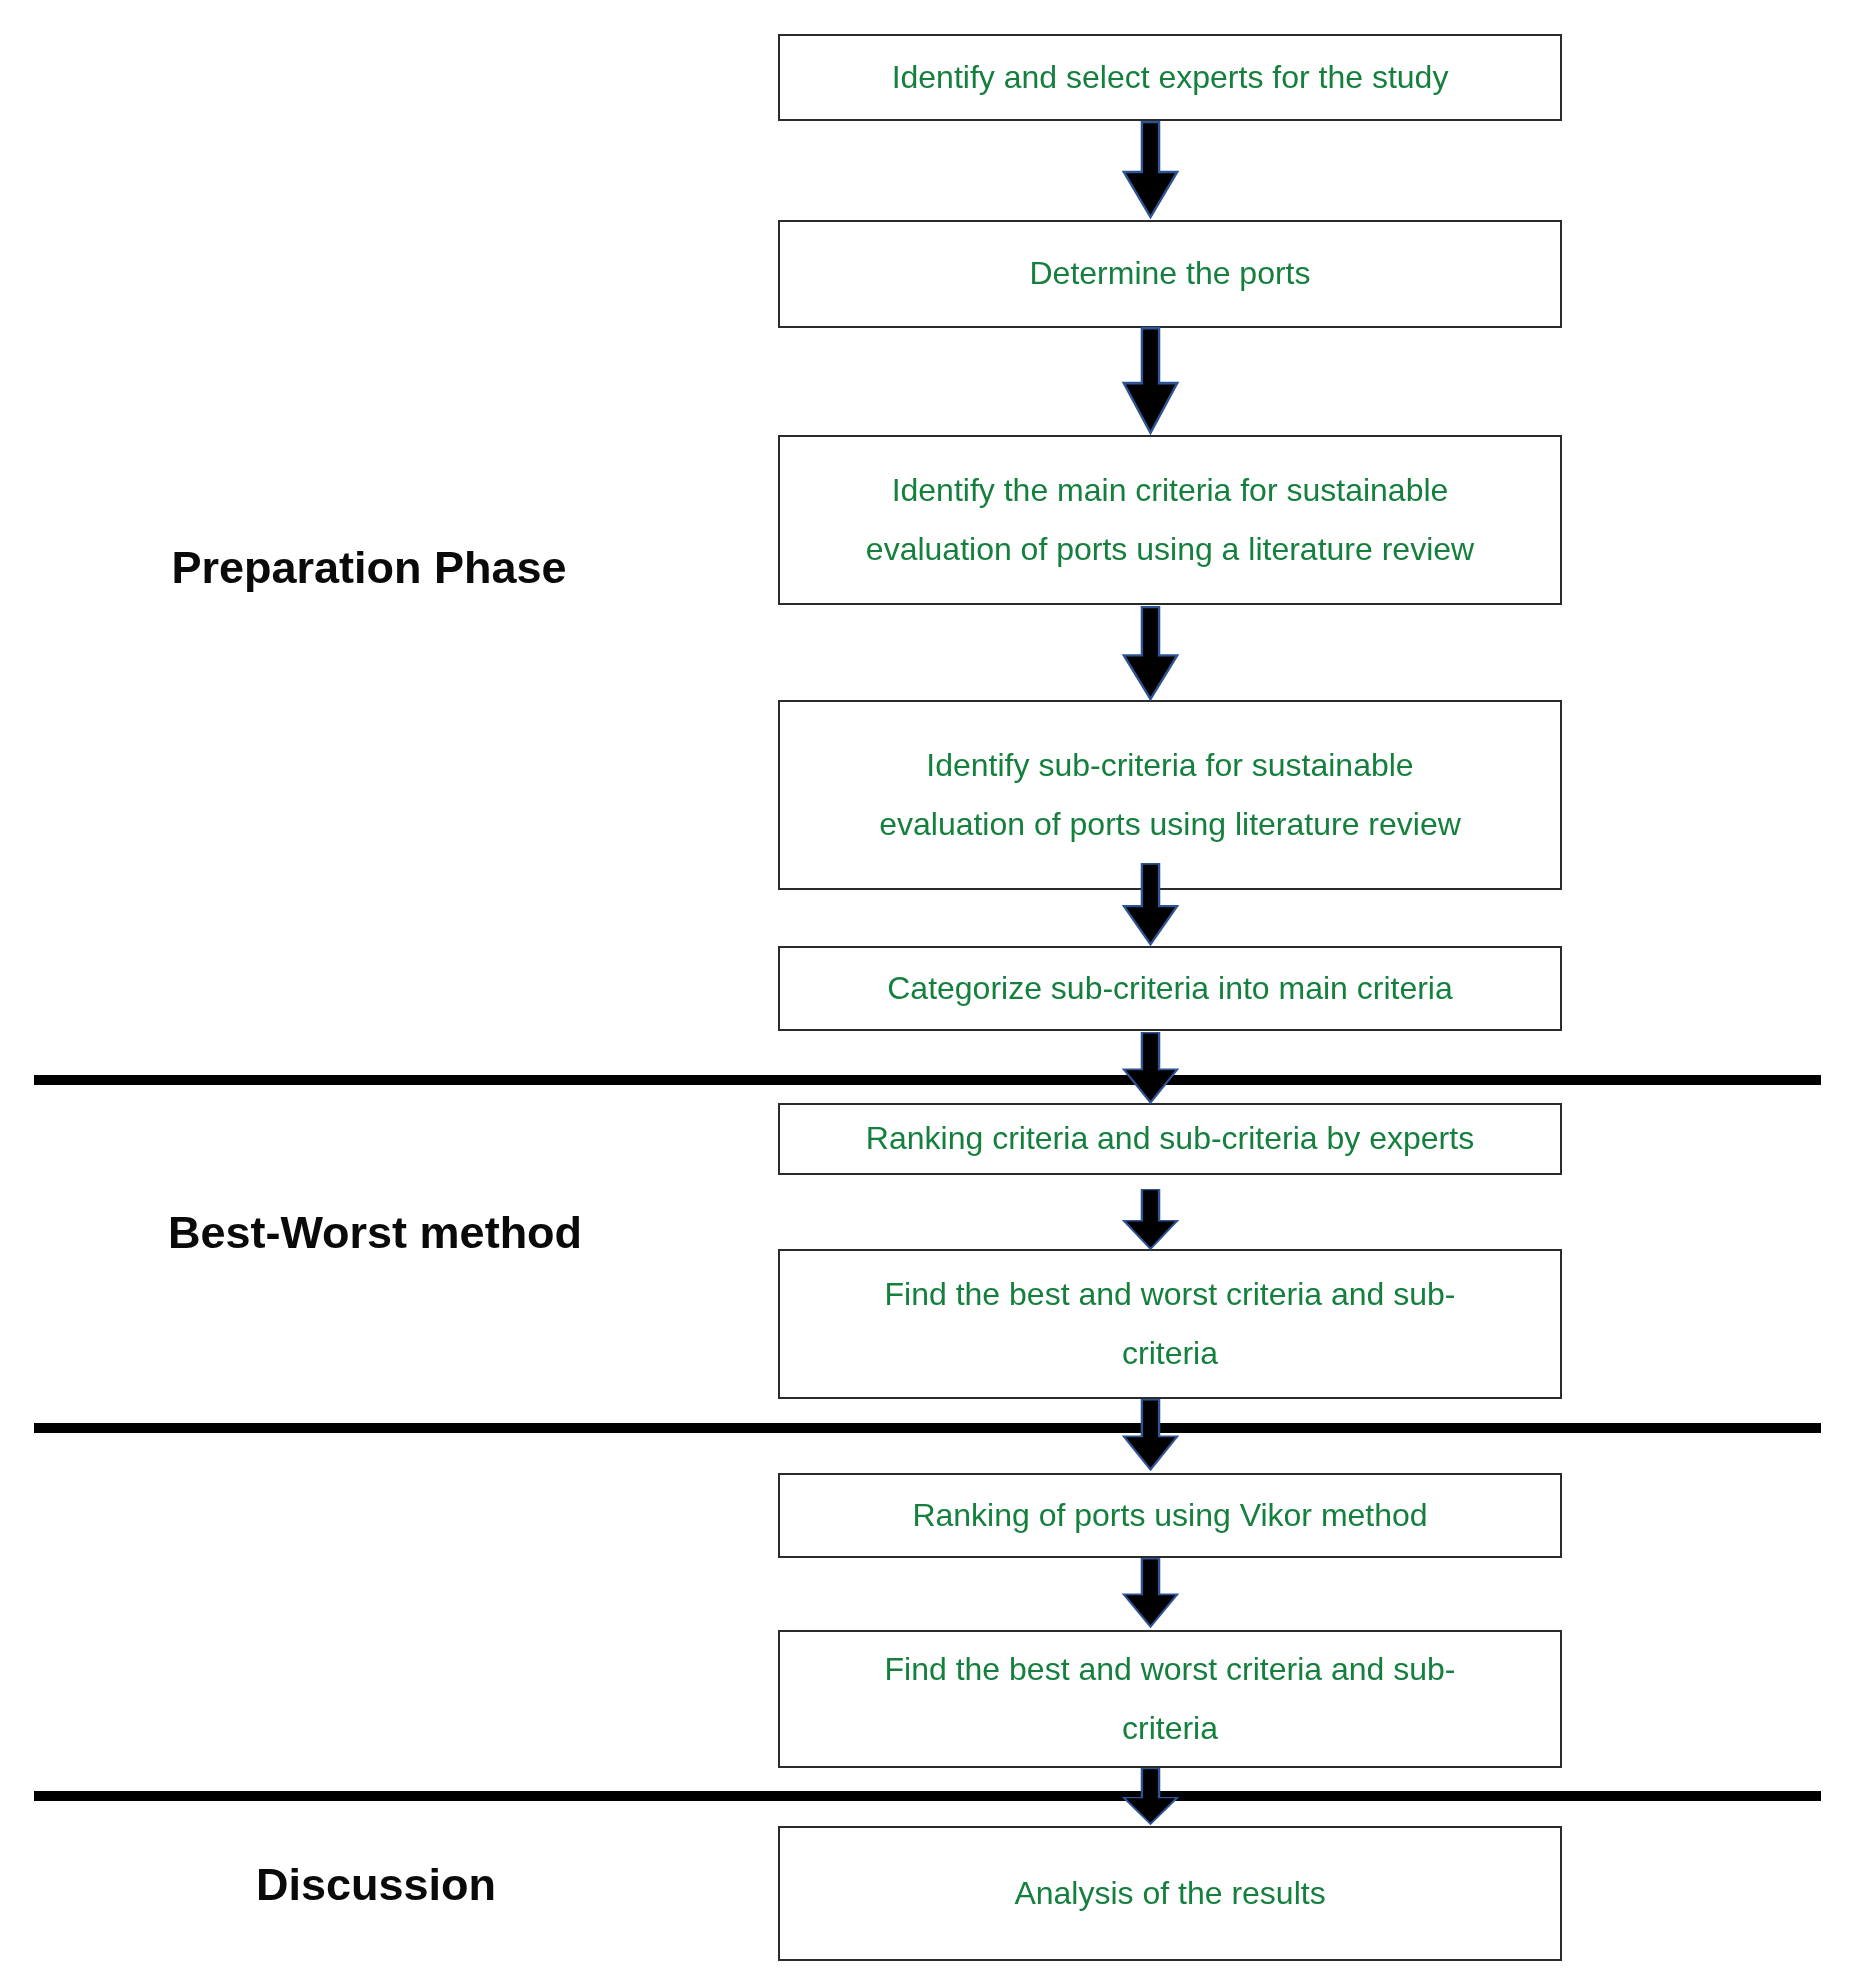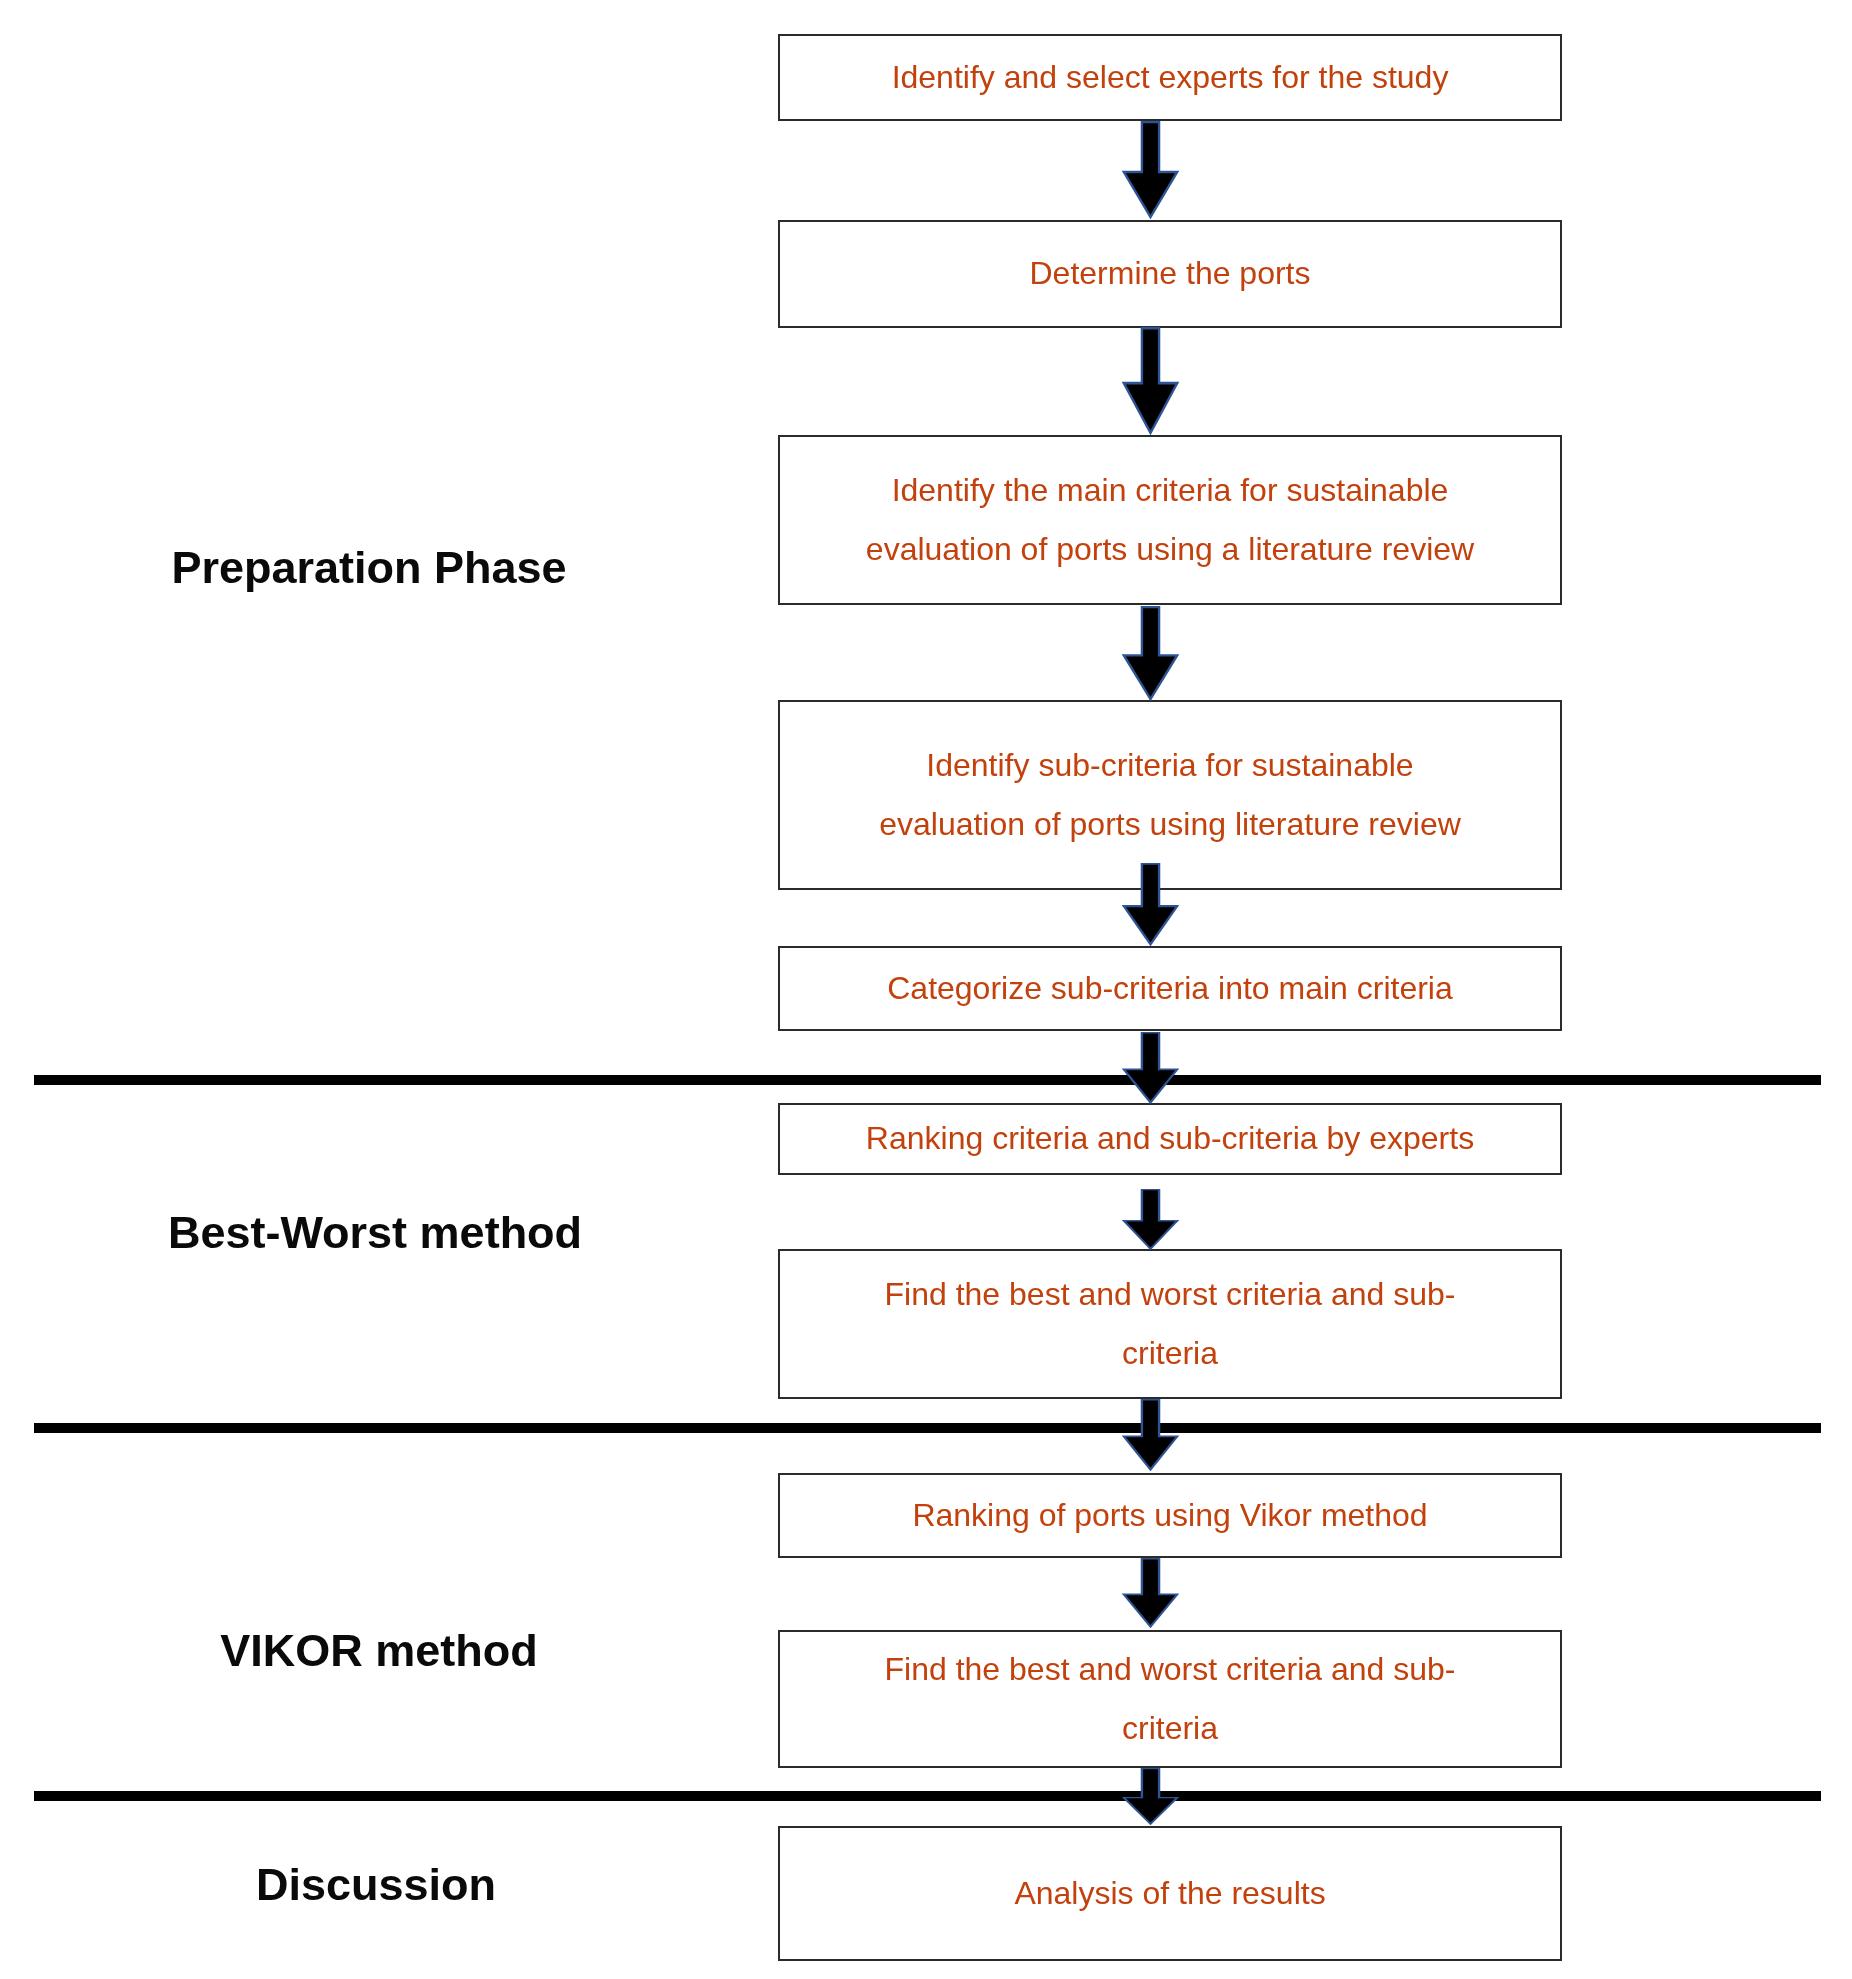--- a/index.html
+++ b/index.html
@@ -21,21 +21,21 @@
     width: 784px;
     box-sizing: border-box;
     border: 2.8px solid #2b2b2b;
     background: #ffffff;
     display: flex;
     align-items: center;
     justify-content: center;
     text-align: center;
     font-size: 32px;
     line-height: 1.85;
-    color: #c2410c;
+    color: #15803d;
     white-space: pre-line;
     padding: 0 19px;
   }
   .phase-label {
     position: absolute;
     transform: translate(-50%, -50%);
     font-size: 45px;
     font-weight: bold;
     color: #0a0a0a;
     white-space: nowrap;
@@ -58,21 +58,20 @@
     height: 100%;
   }
 </style>
 </head>
 <body>
 
 <div class="canvas">
 
   <div class="phase-label" style="left:369px; top:568px;">Preparation Phase</div>
   <div class="phase-label" style="left:375px; top:1233px;">Best-Worst method</div>
-  <div class="phase-label" style="left:379px; top:1651px;">VIKOR method</div>
   <div class="phase-label" style="left:376px; top:1885px;">Discussion</div>
 
   <div class="divider" style="top:1075px;"></div>
   <div class="divider" style="top:1423px;"></div>
   <div class="divider" style="top:1791px;"></div>
 
   <div class="flow-box" style="top:34px; height:87px;">Identify and select experts for the study</div>
 
   <div class="flow-box" style="top:435px; height:170px;">Identify the main criteria for sustainable
 evaluation of ports using a literature review</div>

